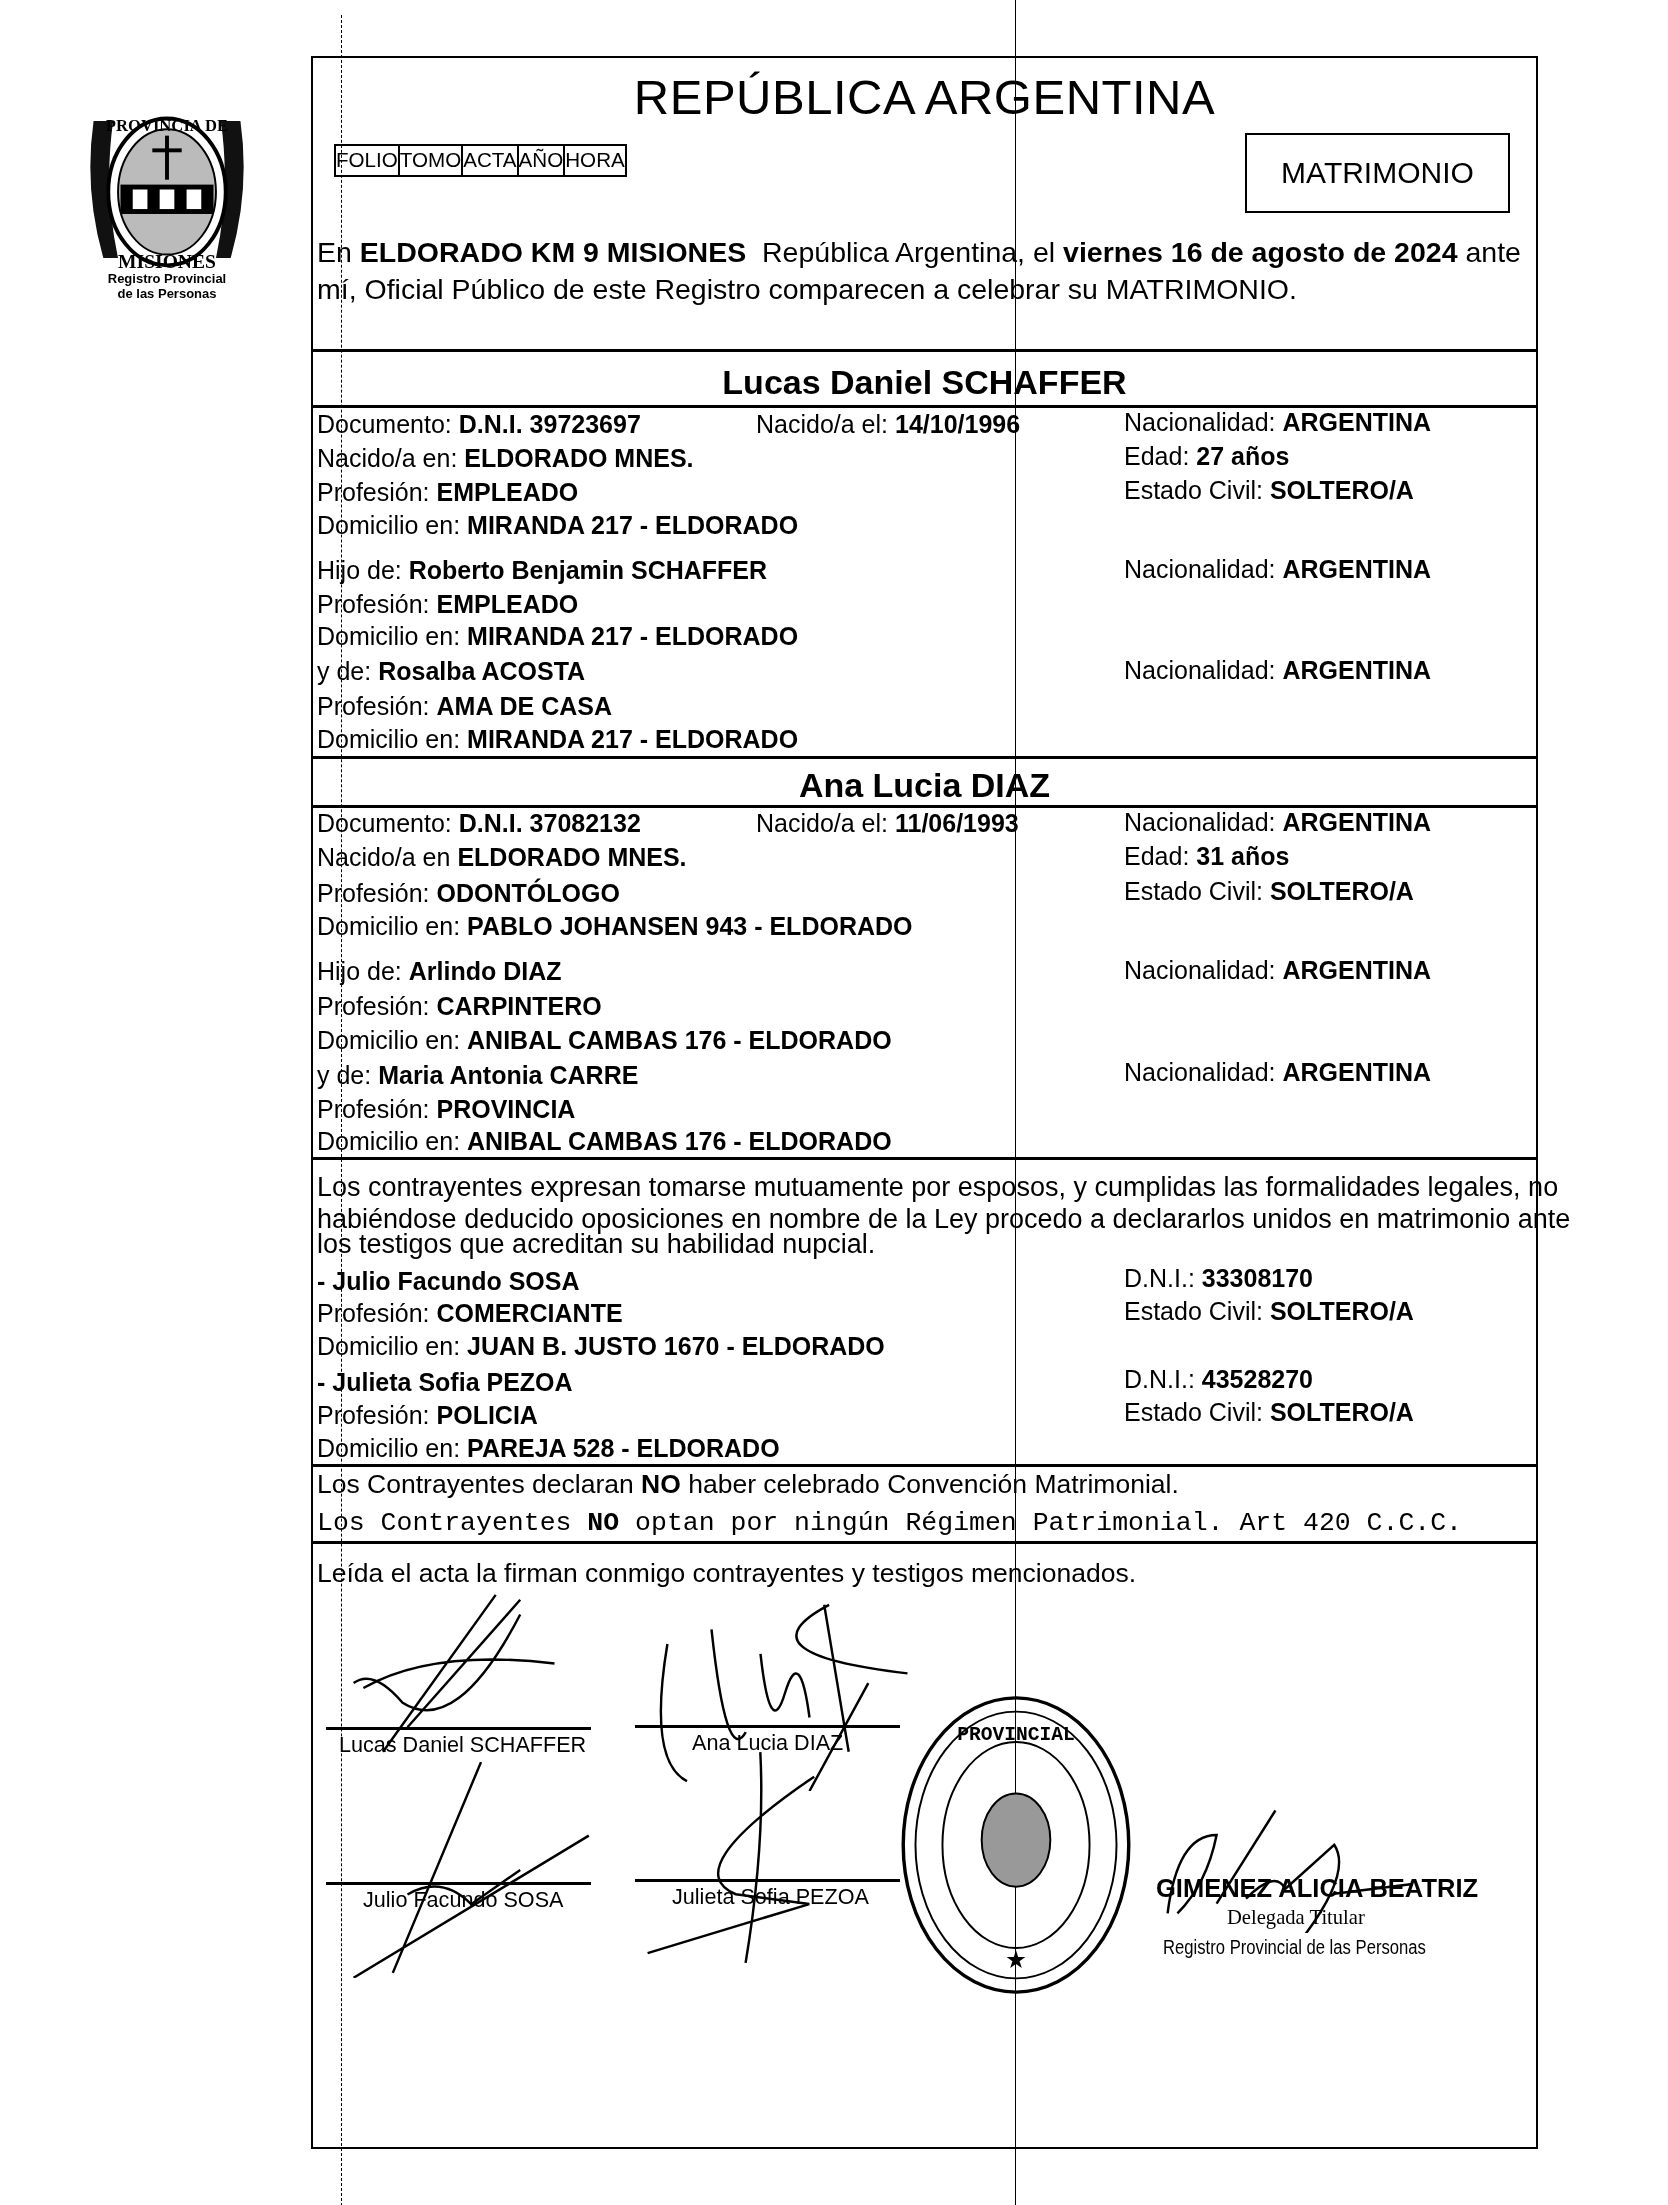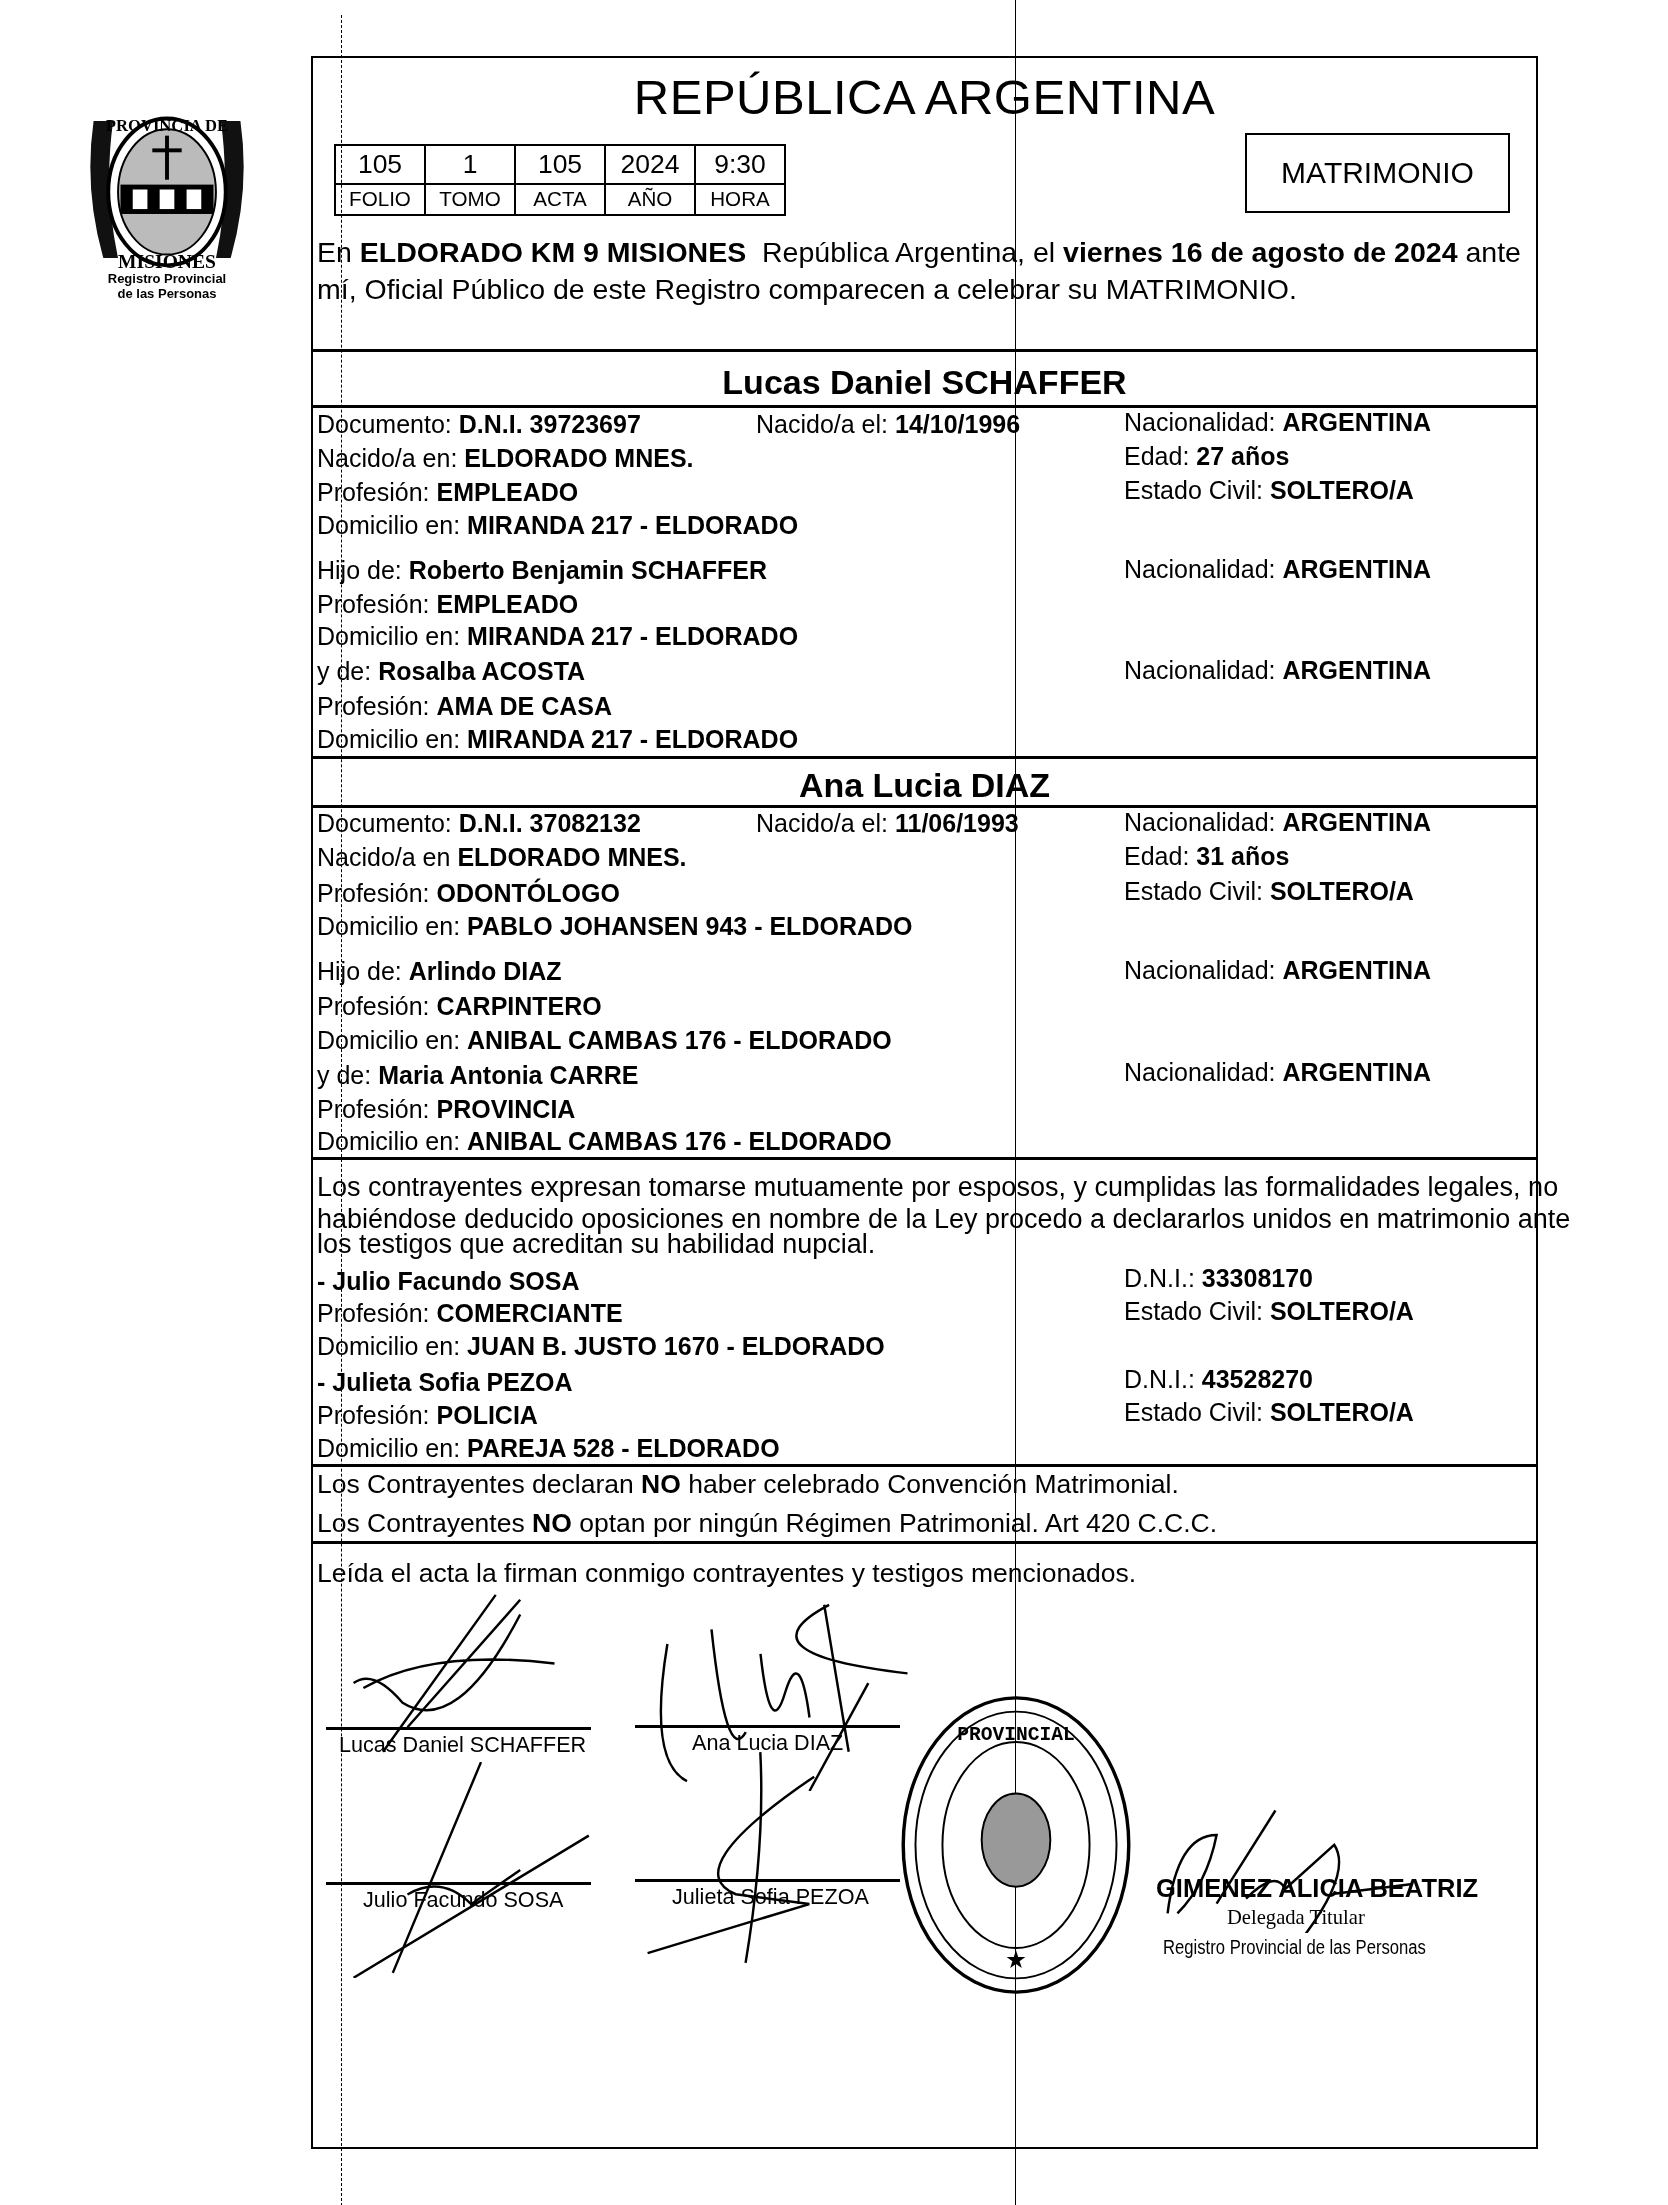--- a/index.html
+++ b/index.html
@@ -52,27 +52,20 @@
 
 <div class="abs vline" style="left:1015px; top:0; height:2205px;"></div>
 <div class="abs dash" style="left:341px; top:14.7px; height:2191px;"></div>
 
 <div class="abs frame"></div>
 
 <div class="abs title">REPÚBLICA ARGENTINA</div>
 
 <table class="abs ftable">
   <tbody>
-      <tr class="v">
-    <td class="cell-w">105</td>
-    <td class="cell-w">1</td>
-    <td class="cell-w">105</td>
-    <td class="cell-w">2024</td>
-    <td class="cell-w">9:30</td>
-  </tr>
   <tr class="l">
     <td>FOLIO</td>
     <td>TOMO</td>
     <td>ACTA</td>
     <td>AÑO</td>
     <td>HORA</td>
   </tr>
 </tbody>
   </table>
 
@@ -144,21 +137,21 @@
 <div class="abs txt" style="left:317px; top:1334px;"><span>Domicilio en:</span> <b>JUAN B. JUSTO 1670 - ELDORADO</b></div>
 <div class="abs txt" style="left:317px; top:1370px;"><b>- Julieta Sofia PEZOA</b></div>
 <div class="abs txt" style="left:1124px; top:1367px;"><span>D.N.I.:</span> <b>43528270</b></div>
 <div class="abs txt" style="left:317px; top:1403px;"><span>Profesión:</span> <b>POLICIA</b></div>
 <div class="abs txt" style="left:1124px; top:1400px;"><span>Estado Civil:</span> <b>SOLTERO/A</b></div>
 <div class="abs txt" style="left:317px; top:1436px;"><span>Domicilio en:</span> <b>PAREJA 528 - ELDORADO</b></div>
 
 <div class="abs hr" style="top:1464px;"></div>
 
 <div class="abs txt" style="left:317px; top:1471px; font-size:26.5px;"><span>Los Contrayentes declaran</span> <b>NO</b> <span>haber celebrado Convención Matrimonial.</span></div>
-<div class="abs txt" style="left:317px; top:1510px; font-size:26.5px;"><span>Los Contrayentes</span> <b>NO</b> <span>optan por ningún Régimen Patrimonial. Art 420 C.C.C.</span></div>
+<div class="abs txt" style="left:317px; top:1510px; font-size:26.5px;font-family:Liberation Mono, monospace;"><span>Los Contrayentes</span> <b>NO</b> <span>optan por ningún Régimen Patrimonial. Art 420 C.C.C.</span></div>
 
 <div class="abs hr" style="top:1541px;"></div>
 
 <div class="abs txt" style="left:317px; top:1560px; font-size:26.5px;">Leída el acta la firman conmigo contrayentes y testigos mencionados.</div>
 
 <svg width="294" height="196" style="left:334px; top:1590px;" viewBox="0 0 600 400">
   <path d="M100 330 L330 10 M150 280 L380 20 M60 200 Q200 120 450 150 M40 190 Q80 160 140 230 Q250 300 380 50" fill="none" stroke="#000" stroke-width="5"></path>
 </svg>
 <div class="abs sig-line" style="left:326px; top:1727px; width:265px;"></div>
 <div class="abs sig-name" style="left:339px; top:1732px;">Lucas Daniel SCHAFFER</div>

